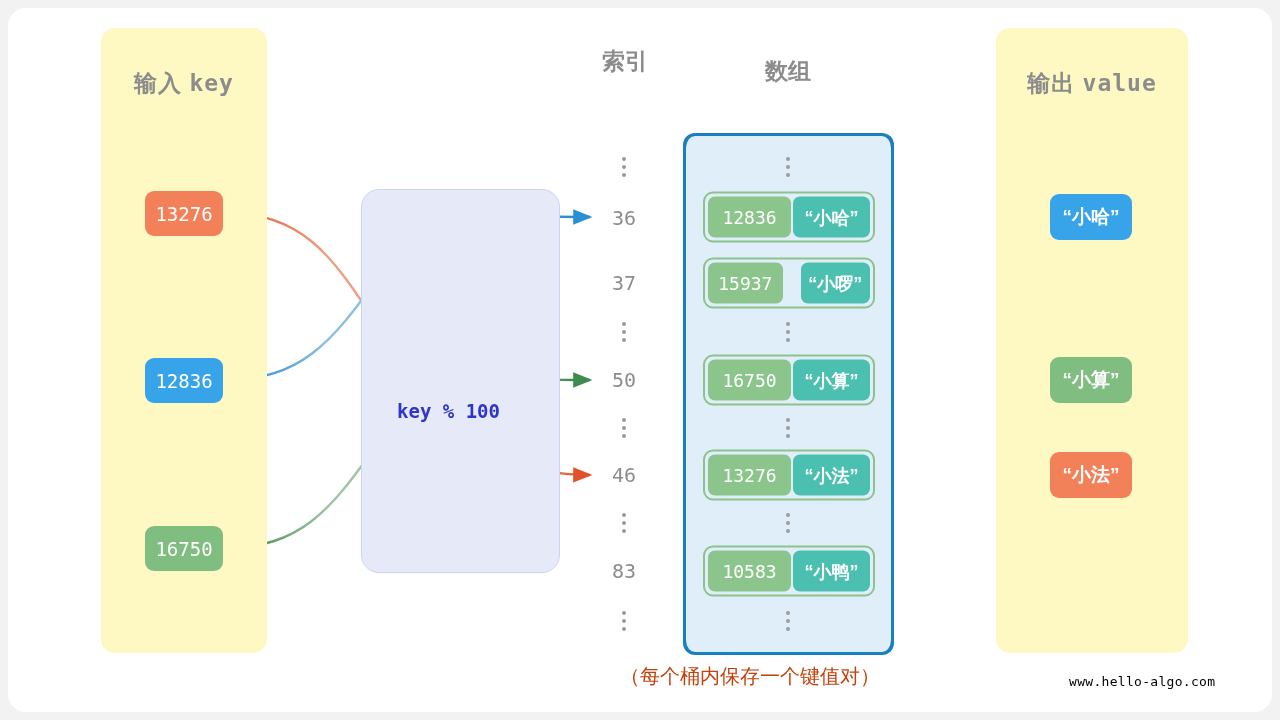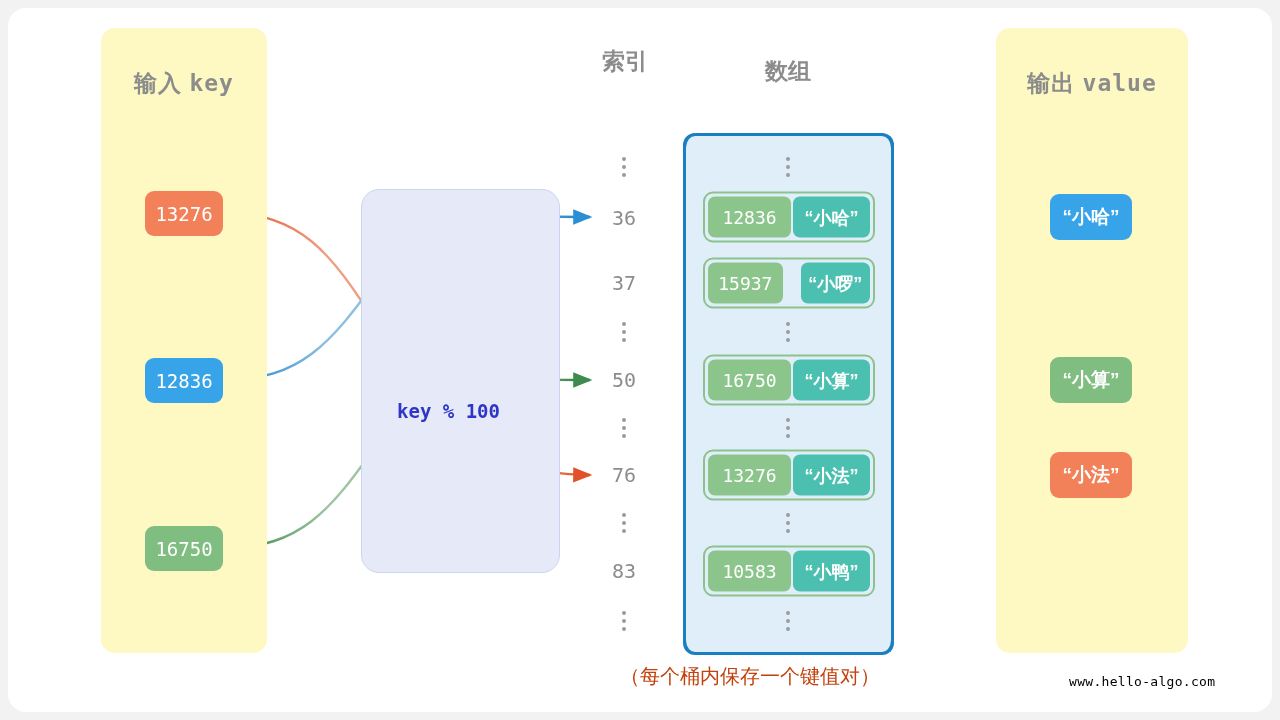--- a/index.html
+++ b/index.html
@@ -396,21 +396,21 @@
       <i></i>
       <i></i>
       <i></i>
     </div>
   <div class="idx" style="top:380px;">50</div>
   <div class="vdots" style="left:624px;top:428px;">
       <i></i>
       <i></i>
       <i></i>
     </div>
-  <div class="idx" style="top:475px;">76</div>
+  <div class="idx" style="top:475px;">46</div>
   <div class="vdots" style="left:624px;top:523px;">
       <i></i>
       <i></i>
       <i></i>
     </div>
   <div class="idx" style="top:571px;">83</div>
   <div class="vdots" style="left:624px;top:621px;">
       <i></i>
       <i></i>
       <i></i>

